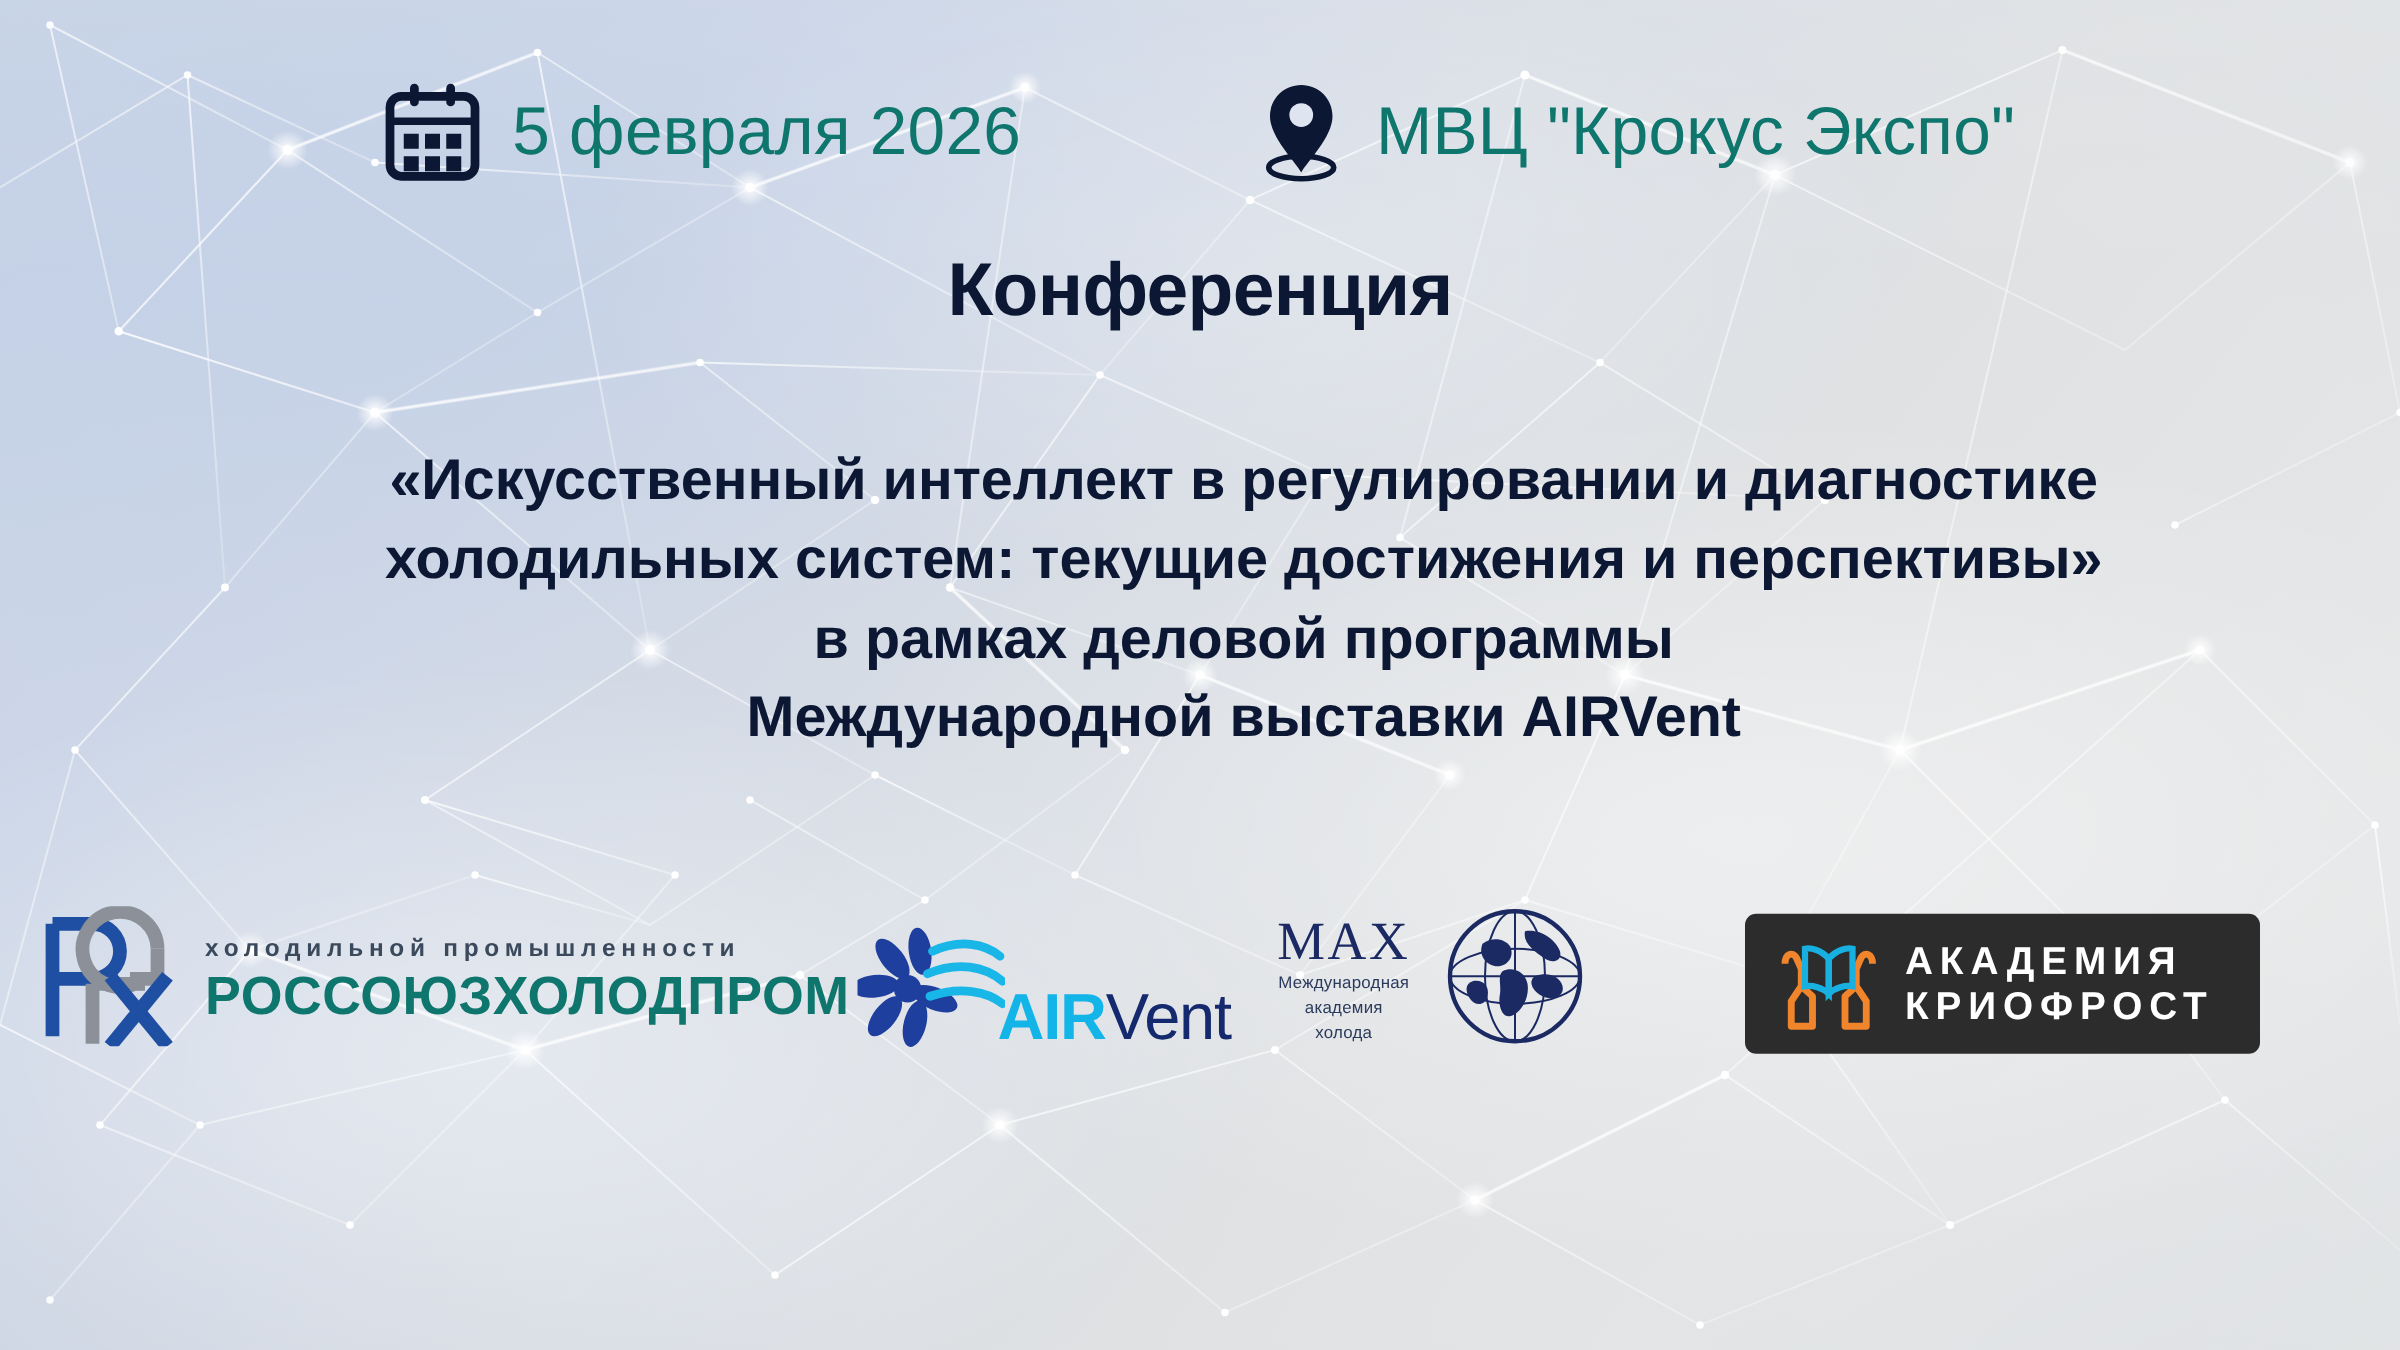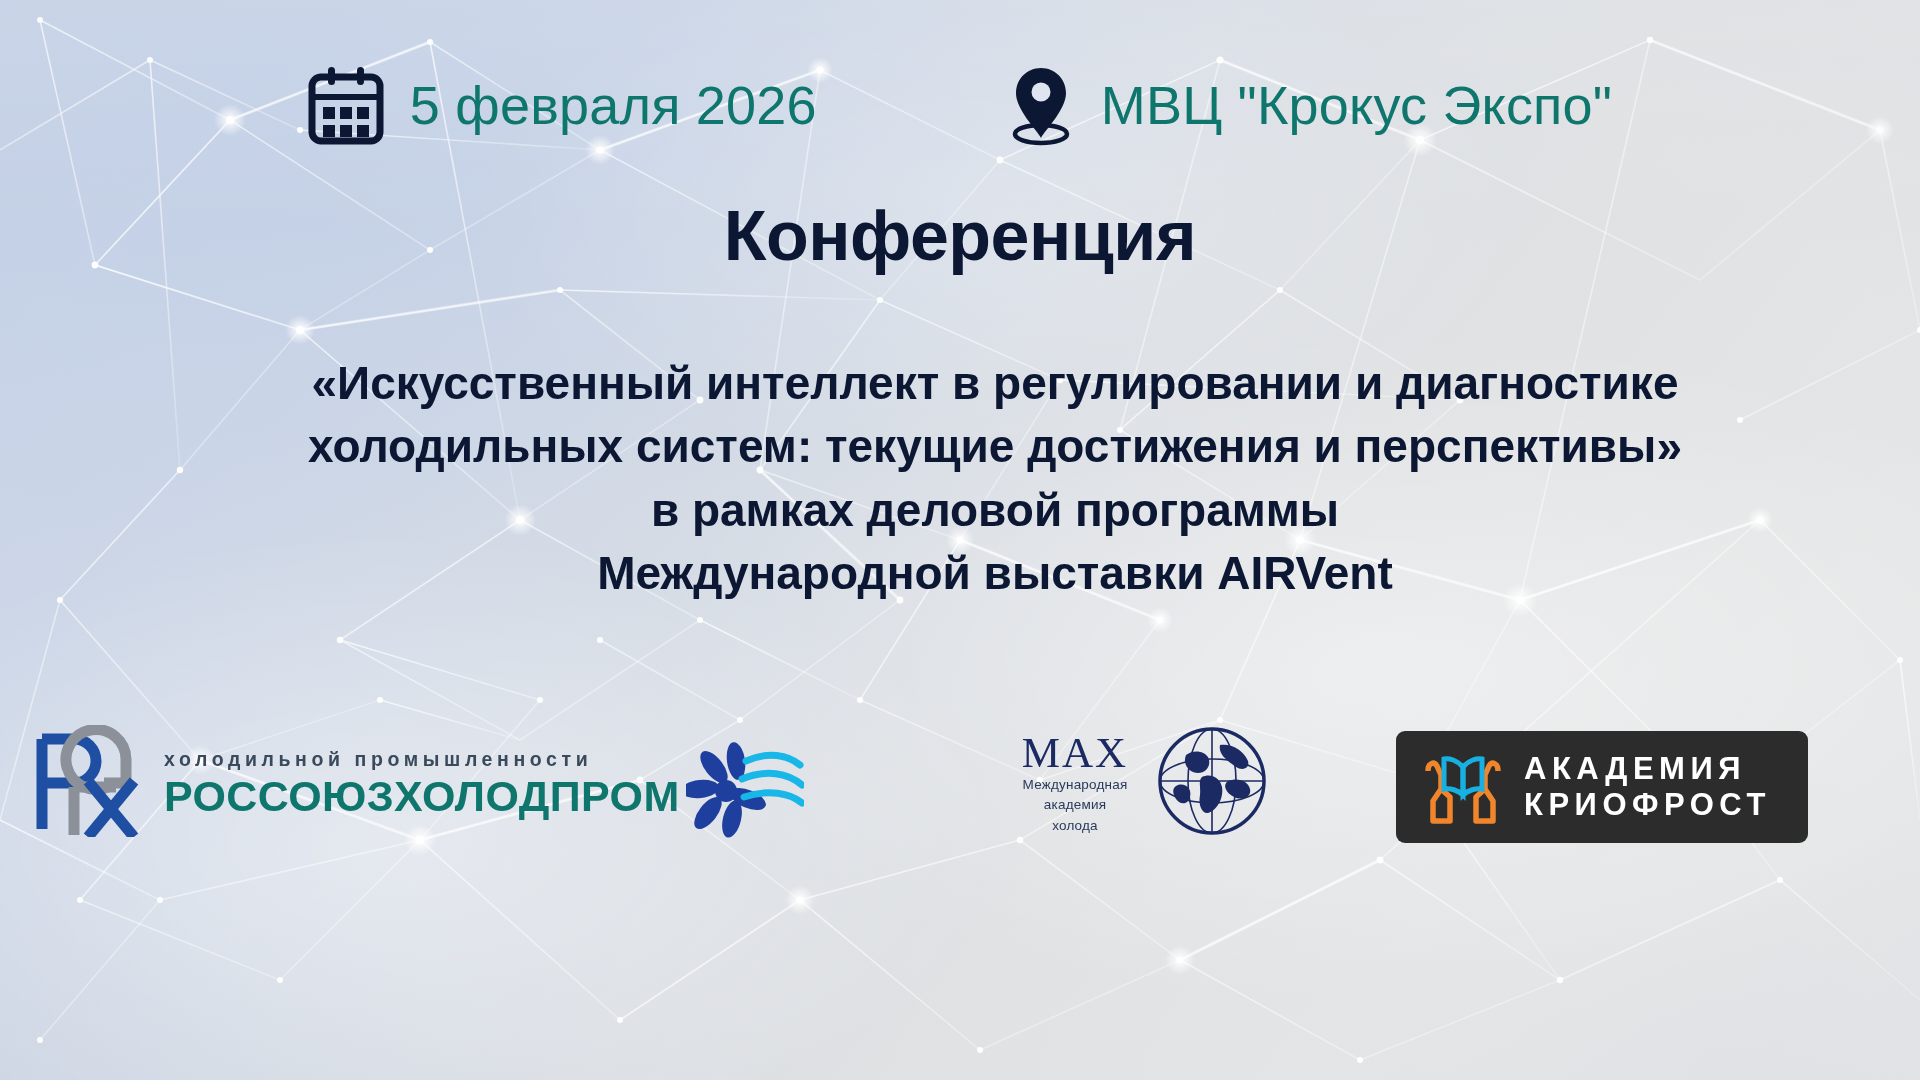--- a/index.html
+++ b/index.html
@@ -64,21 +64,21 @@
     color: #0f766e;
     white-space: nowrap;
     line-height: 1;
   }
   .icon-cal, .icon-pin { display: block; }
 
   .title {
     position: absolute;
     top: 200px; left: 0; width: 100%;
     text-align: center;
-    font-size: 70px;
+    font-size: 60px;
     font-weight: 700;
     letter-spacing: -0.5px;
     color: #0b1733;
     line-height: 1.05;
   }
   .subtitle {
     position: absolute;
     top: 352px; left: 0; width: 100%;
     text-align: center;
     color: #0b1733;
@@ -417,20 +417,23 @@
               <ellipse cx="62" cy="58" rx="19" ry="9" transform="rotate(22 62 58)"></ellipse>
               <circle cx="40" cy="50" r="11"></circle>
             </g>
             <g fill="none" stroke="#19b6e8" stroke-width="7" stroke-linecap="round">
               <path d="M60 20 C82 10 102 14 114 24"></path>
               <path d="M56 38 C80 28 102 32 116 44"></path>
               <path d="M58 56 C82 48 104 52 116 62"></path>
             </g>
           </svg>
         </span>
+        <span class="airvent-word">
+          <span class="a1">AIR</span><span class="a2">Vent</span>
+        </span>
       </div>
 
       <div class="logo logo-max">
         <span class="max-col">
           <span class="max-abbr" style="display:block;">МАХ</span>
           <span class="max-sub" style="display:block;">Международная</span>
           <span class="max-sub" style="display:block;">академия</span>
           <span class="max-sub" style="display:block;">холода</span>
         </span>
         <span>

